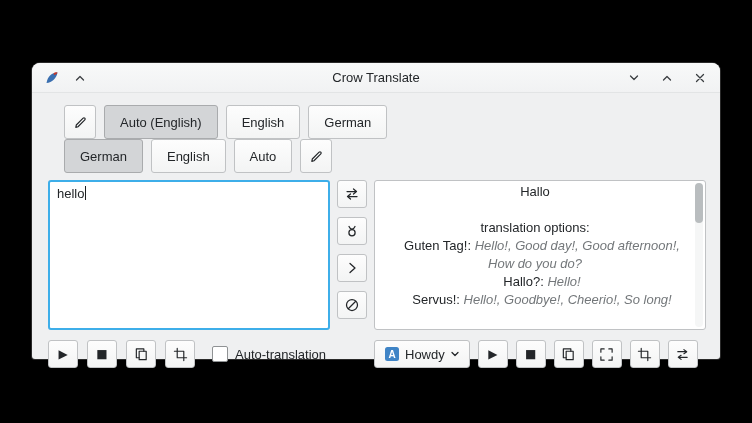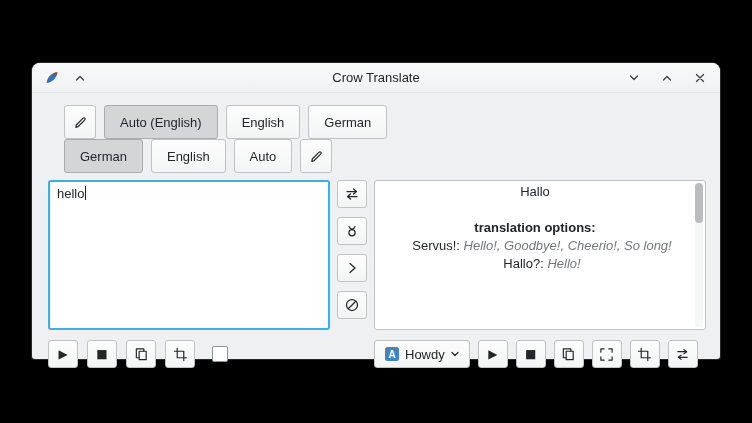--- a/index.html
+++ b/index.html
@@ -34,21 +34,21 @@
   .btn.sq { width: 32px; padding: 0; }
   .btn.mini { width: 30px; height: 28px; padding: 0; }
   .toolbar { display: flex; justify-content: space-between; padding: 12px 10px 0 32px; flex-direction: column; }
   .tb-group { display: flex; gap: 8px; }
   .main { display: flex; padding: 7px 14px 0 16px; }
   .pane { height: 150px; background: #fff; border-radius: 3px; font-size: 13px; line-height: 18px; }
   .source-pane { width: 282px; border: 2px solid #3daee9; padding: 3px 7px; }
   .mid { width: 44px; display: flex; flex-direction: column; align-items: center; gap: 9px; }
   .target-pane { flex: 1; border: 1px solid #c0c2c4; padding: 2px 18px 2px 8px; position: relative; overflow: hidden; text-align: center; }
   .blank-line { height: 18px; }
-  .bold { font-weight: bold; }
+  .bold { font-weight: normal; }
   .opt { text-indent: 14px; }
   .trans { font-style: italic; color: #73777a; }
   .sb-track { position: absolute; top: 2px; right: 2px; bottom: 2px; width: 8px; background: #f5f6f6; border-radius: 4px; }
   .sb-thumb { position: absolute; top: 0; left: 0; width: 8px; height: 40px; background: #b9bdbf; border-radius: 4px; }
   .bottom { display: flex; align-items: center; padding: 10px 10px 0 16px; }
   .b-left { width: 326px; display: flex; align-items: center; gap: 9px; }
   .b-right { flex: 1; display: flex; align-items: center; gap: 8px; }
   .glyph { font-size: 12px; line-height: 1; font-family: "DejaVu Sans", sans-serif; }
   .checkbox { width: 16px; height: 16px; background: #fff; border: 1px solid #8f9294; border-radius: 2px; margin-left: 8px; flex: none; }
   .cb-label { font-size: 13px; margin-left: -2px; }
@@ -150,27 +150,31 @@
             <path d="M4.5 11.5 L11.5 4.5"></path>
           </svg>
       </button>
     </div>
 
     <div class="pane target-pane">
       <div>Hallo</div>
       <div class="blank-line"></div>
       <div class="bold">translation options:</div>
       <p class="opt">
-        <span>Servus!:</span>
-        <span class="trans">Hello!, Goodbye!, Cheerio!, So long!</span>
+        <span>Guten Tag!:</span>
+        <span class="trans">Hello!, Good day!, Good afternoon!, How do you do?</span>
       </p>
       <p class="opt">
         <span>Hallo?:</span>
         <span class="trans">Hello!</span>
       </p>
+      <p class="opt">
+        <span>Servus!:</span>
+        <span class="trans">Hello!, Goodbye!, Cheerio!, So long!</span>
+      </p>
       <div class="sb-track">
         <div class="sb-thumb"></div>
       </div>
     </div>
   </div>
 
   <div class="bottom">
     <div class="b-left">
       <button class="btn mini">
         <span class="glyph">▶</span>
@@ -184,20 +188,21 @@
             <path d="M10.5 4.5 V2 H2.5 V11.5 H5.5"></path>
           </svg>
       </button>
       <button class="btn mini">
         <svg class="ic" width="15" height="15" viewBox="0 0 16 16">
             <path d="M4.5 1.5 V11.5 H14.5"></path>
             <path d="M1.5 4.5 H11.5 V14.5"></path>
           </svg>
       </button>
       <span class="checkbox"></span>
+      <span class="cb-label">Auto-translation</span>
     </div>
 
     <div class="b-right">
       <button class="btn dropdown">
         <svg width="16" height="16" viewBox="0 0 16 16">
           <rect x="1" y="1" width="14" height="14" rx="2.5" fill="#3f84c6"></rect>
           <text x="8" y="11.5" text-anchor="middle" font-size="10" font-weight="bold" fill="#ffffff" font-family="Liberation Sans, sans-serif">A</text>
         </svg>
         <span>Howdy</span>
         <svg class="ic" width="10" height="10" viewBox="0 0 10 10">

